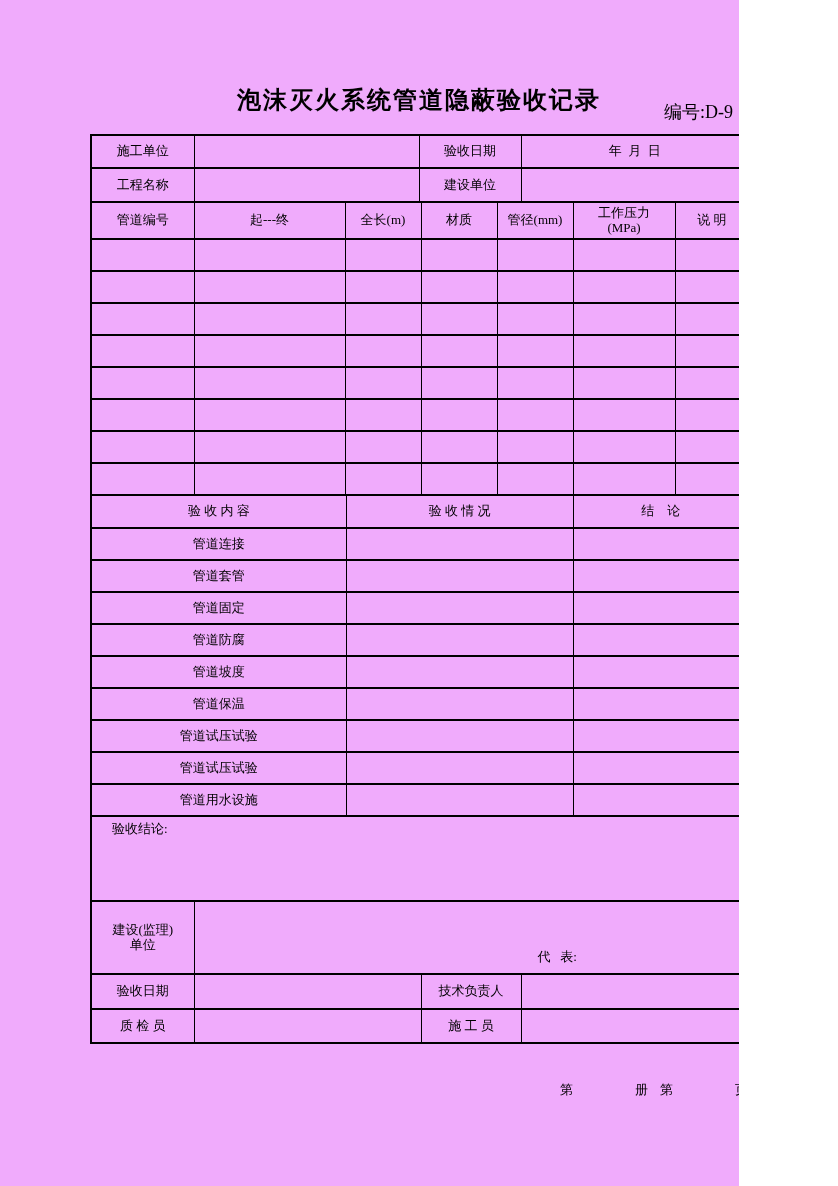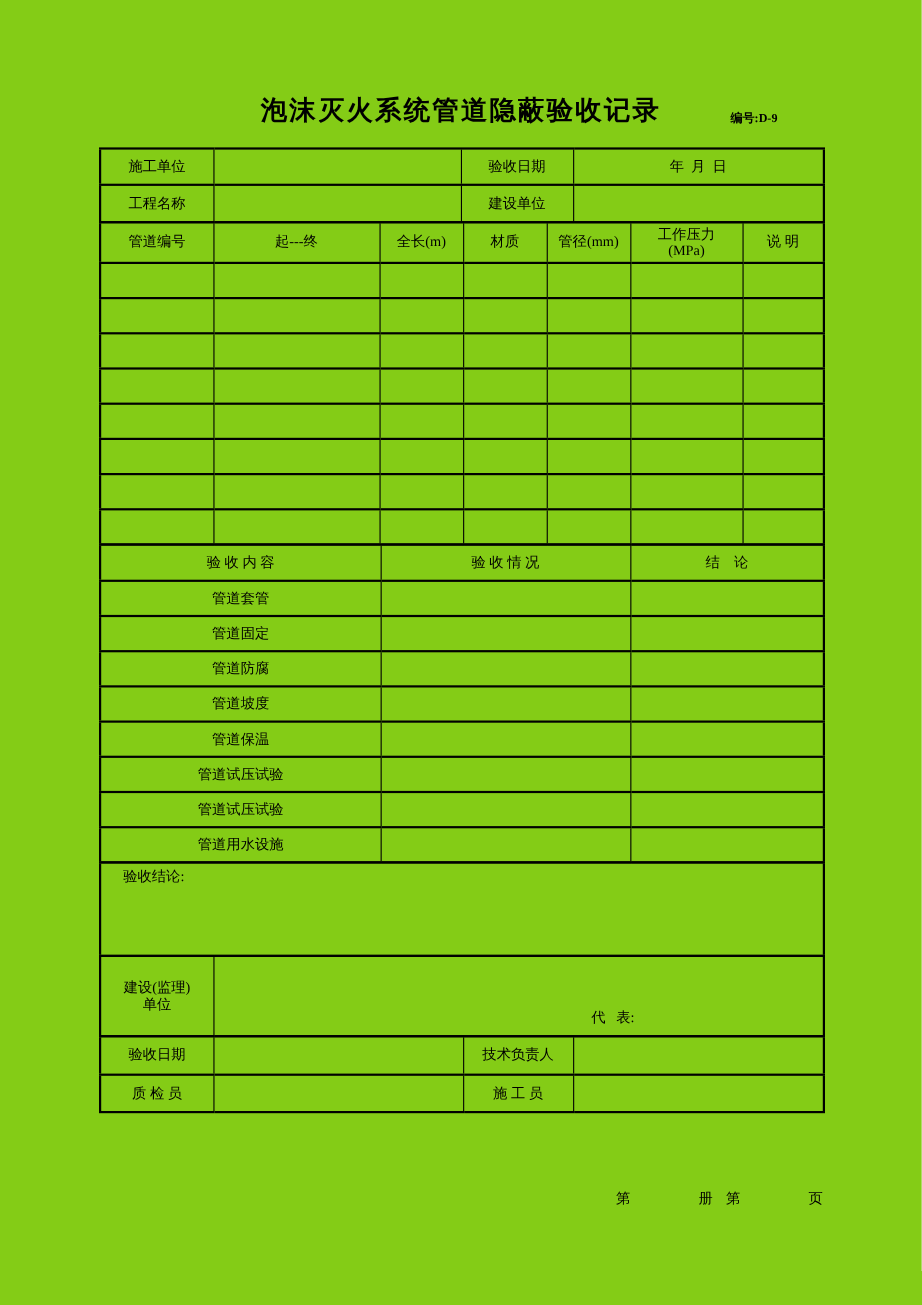--- a/index.html
+++ b/index.html
@@ -1,31 +1,31 @@
 <!DOCTYPE html>
 <html><head>
 <meta charset="utf-8">
 <style>
   html,body{margin:0;padding:0;background:#fff;}
   .page{
     position:relative;
-    width:838px;height:1186px;
-    background:#84cc16;
+    width:739px;height:1186px;
+    background:#f0abfc;
     font-family:"Liberation Serif","DejaVu Serif",serif;
     color:#000;
     overflow:hidden;
   }
   .title{
     position:absolute;left:90px;top:84px;width:658px;
     text-align:center;font-size:24px;font-weight:bold;
     letter-spacing:2px;white-space:pre;
   }
   .docnum{
     position:absolute;left:664px;top:100px;
-    font-size:11px;font-weight:bold;white-space:pre;
+    font-size:18px;font-weight:normal;white-space:pre;
   }
   .sheet{position:absolute;left:90px;top:134px;width:658px;}
   table{
     border-collapse:collapse;table-layout:fixed;width:658px;
     border:2px solid #000;
   }
   table+table{margin-top:-2px;}
   td{
     border:1px solid #000;
     border-top-width:2px;border-bottom-width:2px;
@@ -182,20 +182,25 @@
           <col style="width:227px">
           <col style="width:176px">
         </colgroup>
       <tbody>
           <tr style="height:33px">
         <td>验 收 内 容</td>
         <td>验 收 情 况</td>
         <td>结    论</td>
       </tr>
       <tr style="height:32px">
+            <td>管道连接</td>
+            <td></td>
+            <td></td>
+          </tr>
+      <tr style="height:32px">
             <td>管道套管</td>
             <td></td>
             <td></td>
           </tr>
       <tr style="height:32px">
             <td>管道固定</td>
             <td></td>
             <td></td>
           </tr>
       <tr style="height:32px">

